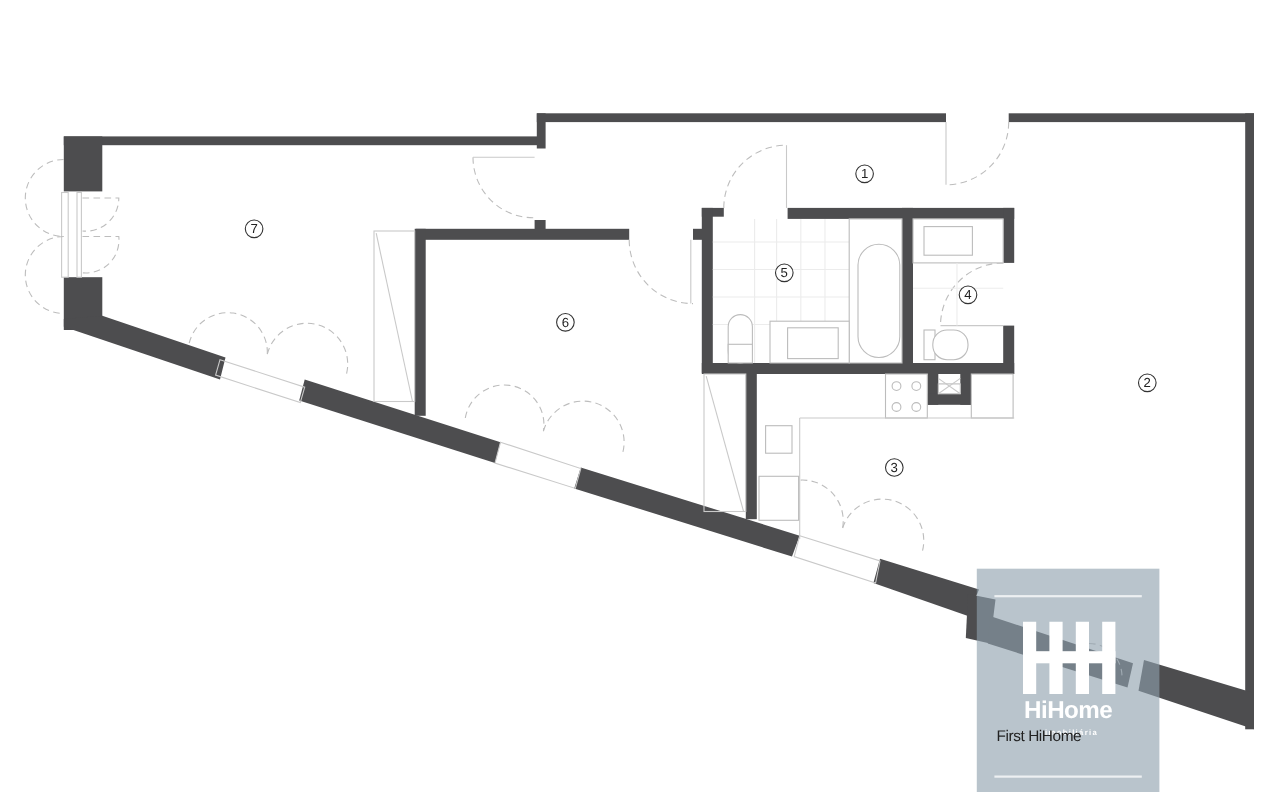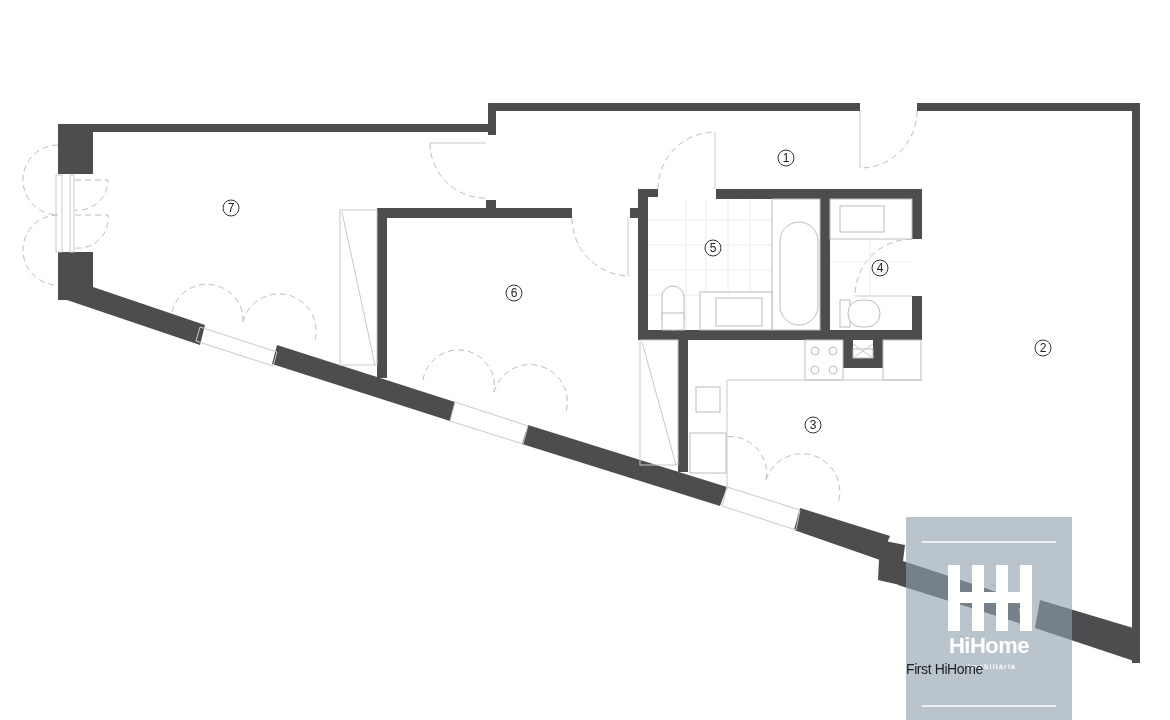--- a/index.html
+++ b/index.html
@@ -8,21 +8,20 @@
   .wall { fill: #4d4d4f; }
   .thin { fill: none; stroke: #c9c9c9; stroke-width: 1; }
   .tile { fill: none; stroke: #ececec; stroke-width: 1; }
   .swing { fill: none; stroke: #bdbdbd; stroke-width: 1; stroke-dasharray: 6 4; }
   .fixture { fill: #ffffff; stroke: #bcbcbc; stroke-width: 1; }
   .room-label-circle { fill: #ffffff; stroke: #333; stroke-width: 1; }
   .room-label-text { font-family: "Liberation Sans", sans-serif; font-size: 12px; fill: #222; text-anchor: middle; dominant-baseline: central; }
   .watermark {
     position: absolute; left: 888px; top: 517px; width: 166px; height: 203px;
     background: rgba(142,160,172,0.62);
-    margin-left: 18px;
   }
   .wm-line { position: absolute; left: 16px; width: 134px; height: 2px; background: rgba(255,255,255,0.75); }
   .wm-logo { position: absolute; left: 38px; top: 48px; width: 92px; height: 66px; }
   .wm-brand { position: absolute; left: 0; width: 166px; top: 116px; text-align: center; color: #ffffff; font-size: 22px; font-weight: bold; letter-spacing: -0.5px; }
   .wm-sub { position: absolute; left: 62px; top: 146px; color: #ffffff; font-size: 7px; letter-spacing: 1.2px; font-weight: bold; }
   .floor-label { position: absolute; left: 906px; top: 661px; font-size: 14px; color: #222; letter-spacing: -0.4px; }
 </style>
 </head>
 <body>
 

